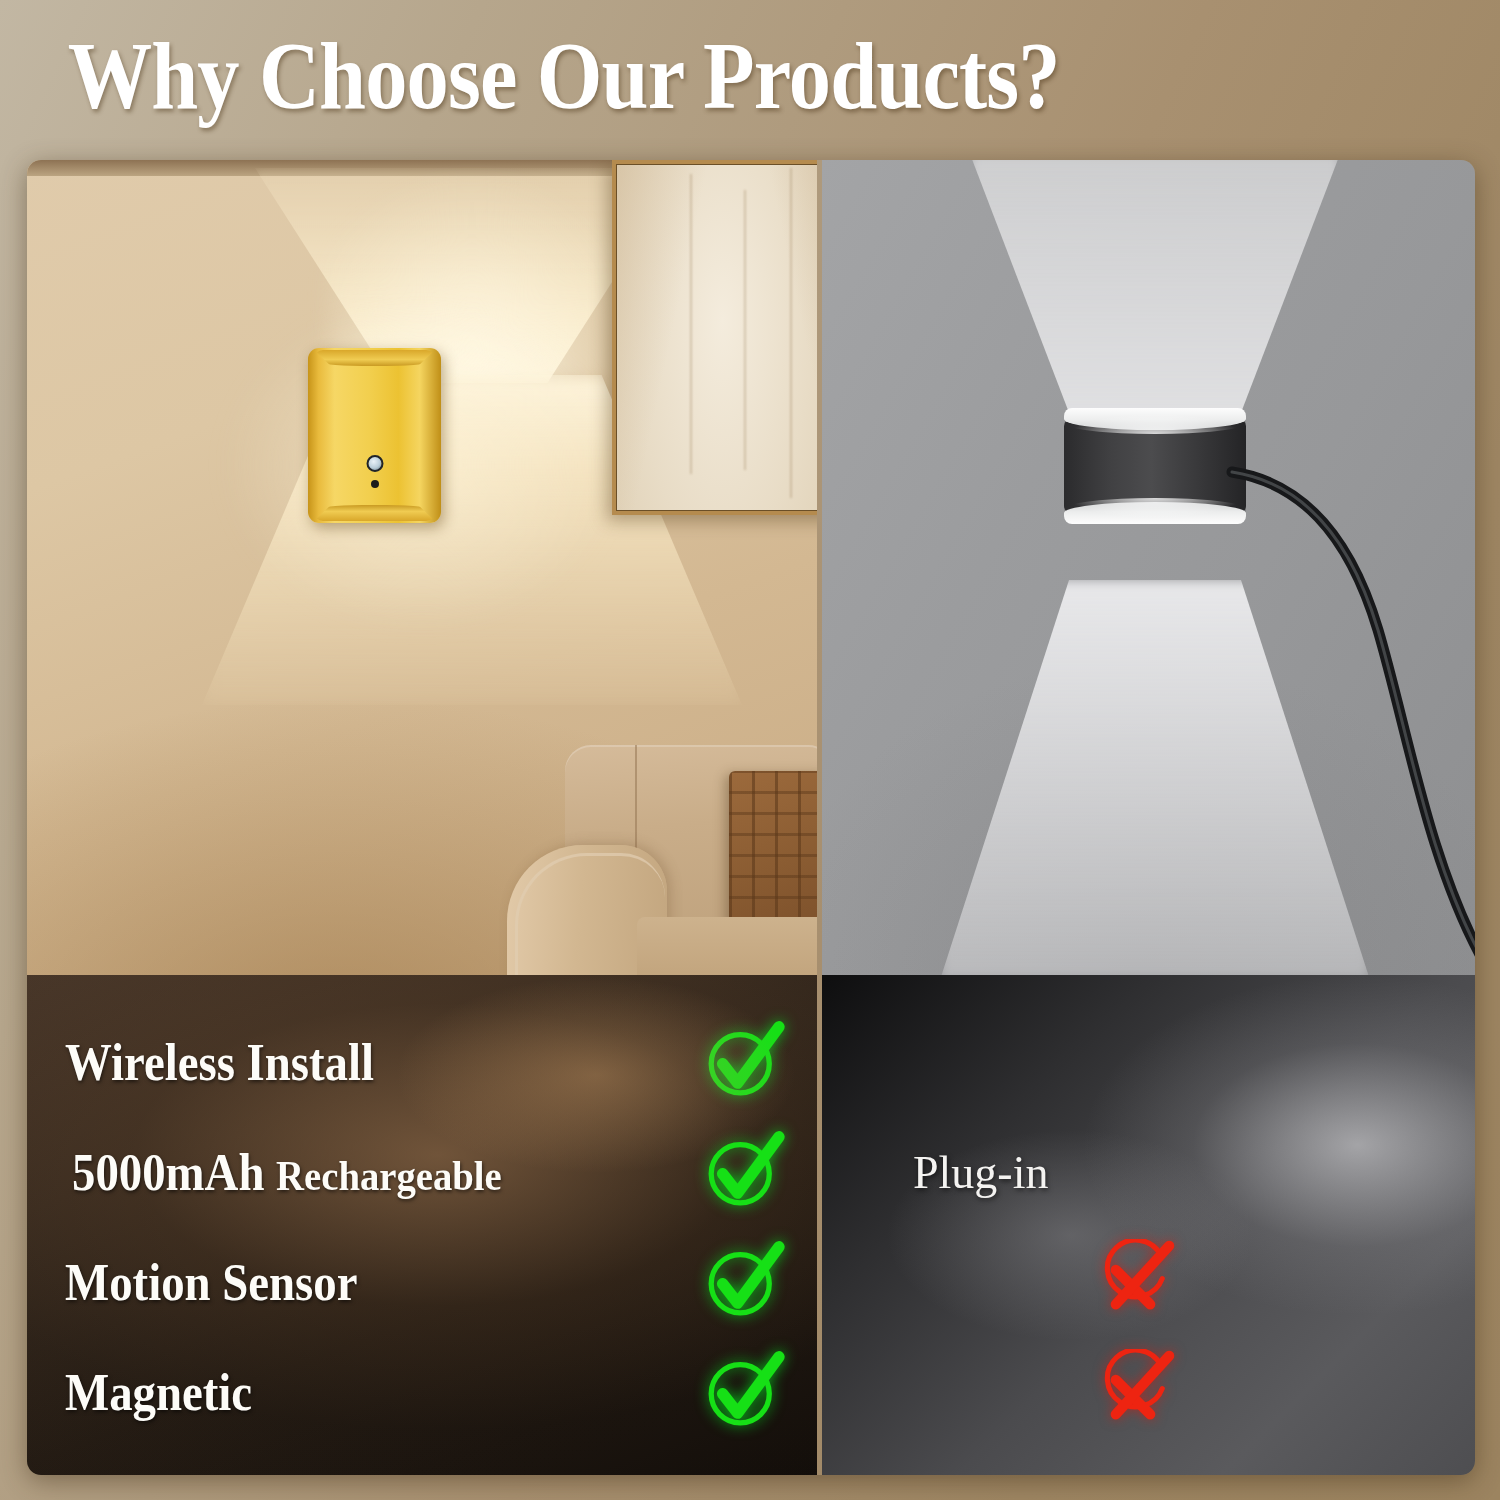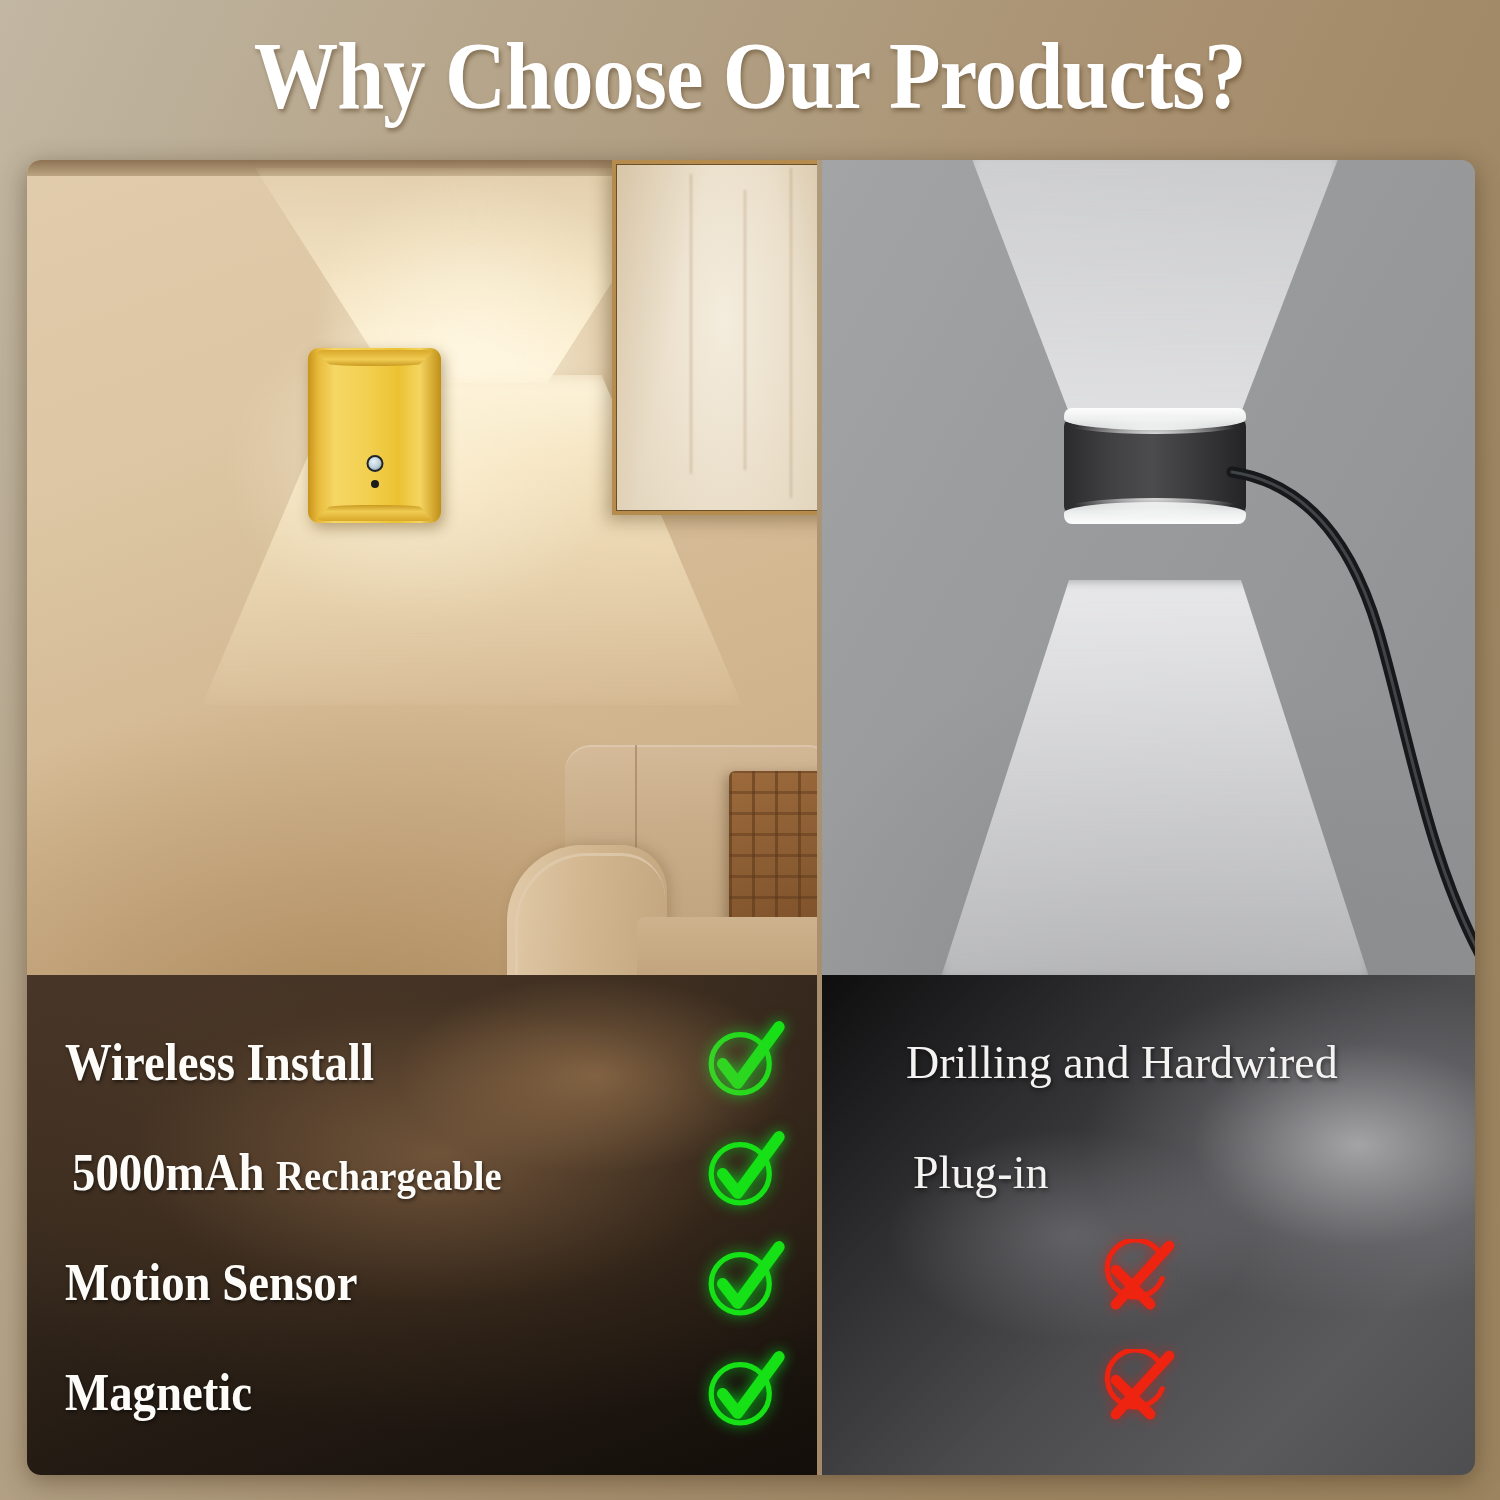--- a/index.html
+++ b/index.html
@@ -6,21 +6,21 @@
   html,body { width:1500px; height:1500px; overflow:hidden; }
   body{
     font-family:"Liberation Serif", serif;
     background:linear-gradient(115deg,#c2b7a3 0%,#b6a68c 22%,#a89070 55%,#9e8663 78%,#9c8460 100%);
     position:relative;
   }
 
   
   .title-bar{
     position:absolute; top:0; left:0; width:1500px; height:150px;
-    display:flex; align-items:center; justify-content:center;
+    display:flex; align-items:center; justify-content:flex-start;
   }
   .title{
     font-family:"Liberation Serif", serif;
     font-weight:bold;
     font-size:96px;
     color:#ffffff;
     letter-spacing:-1px;
     transform:scaleX(0.88);
     text-shadow:2px 3px 5px rgba(70,48,20,0.45);
     white-space:nowrap;
@@ -399,23 +399,20 @@
 
       <svg class="cord" viewBox="0 0 260 520">
         <path d="M4 12 C 70 22, 120 70, 150 170 C 180 272, 200 400, 255 500" fill="none" stroke="#17181a" stroke-width="11" stroke-linecap="round"></path>
         <path d="M4 12 C 70 22, 120 70, 150 170 C 180 272, 200 400, 255 500" fill="none" stroke="#56585b" stroke-width="3" stroke-linecap="round" opacity="0.7"></path>
       </svg>
     </div>
 
     <div class="caption cap-right">
       <div class="rows">
 
-        <div class="row row-0">
-          <div class="con-text">Drilling and Hardwired</div>
-        </div>
 
         <div class="row row-1">
           <div class="con-text">Plug-in</div>
         </div>
 
         <div class="row row-2">
           <div class="icon-slot-r">
             <svg class="ic glow-r" width="86" height="86" viewBox="0 0 100 100">
               <path d="M82 18 A 33 33 0 1 0 84 46" fill="none" stroke="#ee2411" stroke-width="6" stroke-linecap="round"></path>
               <path d="M30 36 L70 76" fill="none" stroke="#ee2411" stroke-width="12" stroke-linecap="round"></path>

